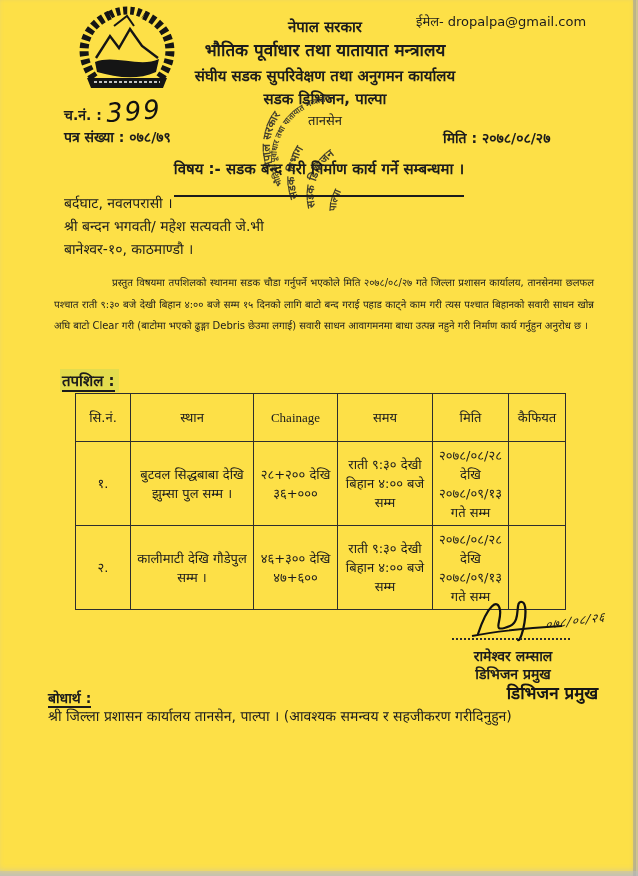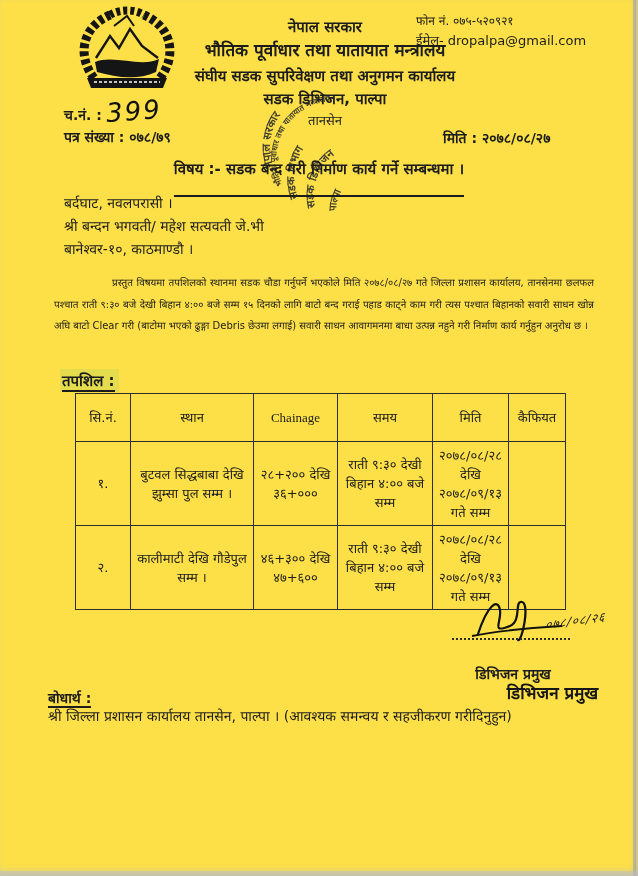--- a/index.html
+++ b/index.html
@@ -133,21 +133,20 @@
 
   <div class="abs header-center">
     <div class="hc-line1">नेपाल सरकार</div>
     <div class="hc-line2">भौतिक पूर्वाधार तथा यातायात मन्त्रालय</div>
     <div class="hc-line3">संघीय सडक सुपरिवेक्षण तथा अनुगमन कार्यालय</div>
     <div class="hc-line4">सडक डिभिजन, पाल्पा</div>
     <div class="hc-line5">तानसेन</div>
   </div>
 
   <div class="abs contact">
-    <div class="phone">फोन नं. ०७५-५२०९२१</div>
     <div class="email">ईमेल- dropalpa@gmail.com</div>
   </div>
 
   <div class="abs cha-row">
     <span class="cha-label">च.नं. :</span>
     <span class="handwritten">399</span>
   </div>
   <div class="abs patra-row">पत्र संख्या : ०७८/७९</div>
   <div class="abs miti-row">मिति : २०७८/०८/२७</div>
 
@@ -212,20 +211,21 @@
       </tr>
     </tbody>
   </table>
 
   <svg class="abs sig-svg" viewBox="0 0 165 48">
     <path d="M8 38 C 18 8, 28 2, 30 14 C 32 26, 20 38, 40 30 C 52 25, 44 4, 52 6 C 60 8, 52 46, 48 44" fill="none" stroke="#111" stroke-width="2.2" stroke-linecap="round"></path>
     <path d="M2 40 C 30 34, 60 32, 92 30" fill="none" stroke="#111" stroke-width="1.8"></path>
   </svg>
   <div class="abs sig-date">०७८/०८/२६</div>
   <div class="abs sig-dots"></div>
+  <div class="abs sig-name">रामेश्वर लम्साल</div>
   <div class="abs sig-title">डिभिजन प्रमुख</div>
   <div class="abs sig-stamp-title">डिभिजन प्रमुख</div>
 
   <div class="abs cc-label">
     <span>बोधार्थ :</span>
   </div>
   <div class="abs cc-line">श्री जिल्ला प्रशासन कार्यालय तानसेन, पाल्पा । (आवश्यक समन्वय र सहजीकरण गरीदिनुहुन)</div>
 
   <div class="abs edge-right"></div>
   <div class="abs edge-bottom"></div>

